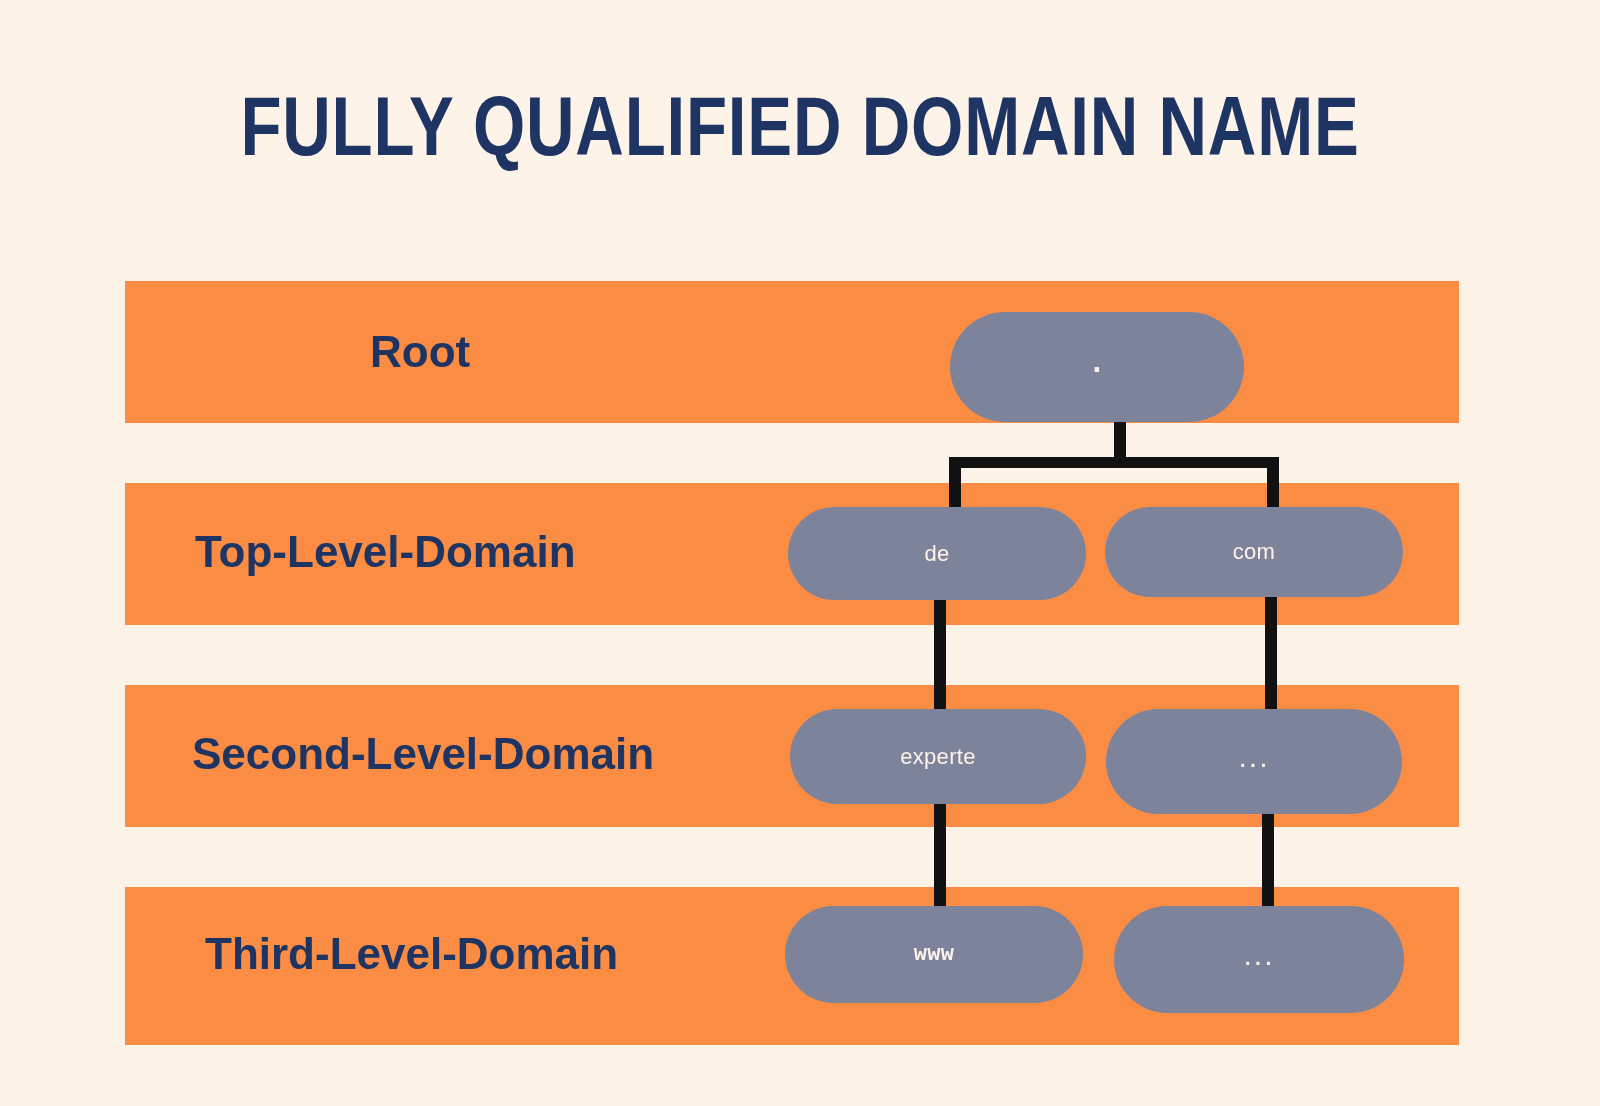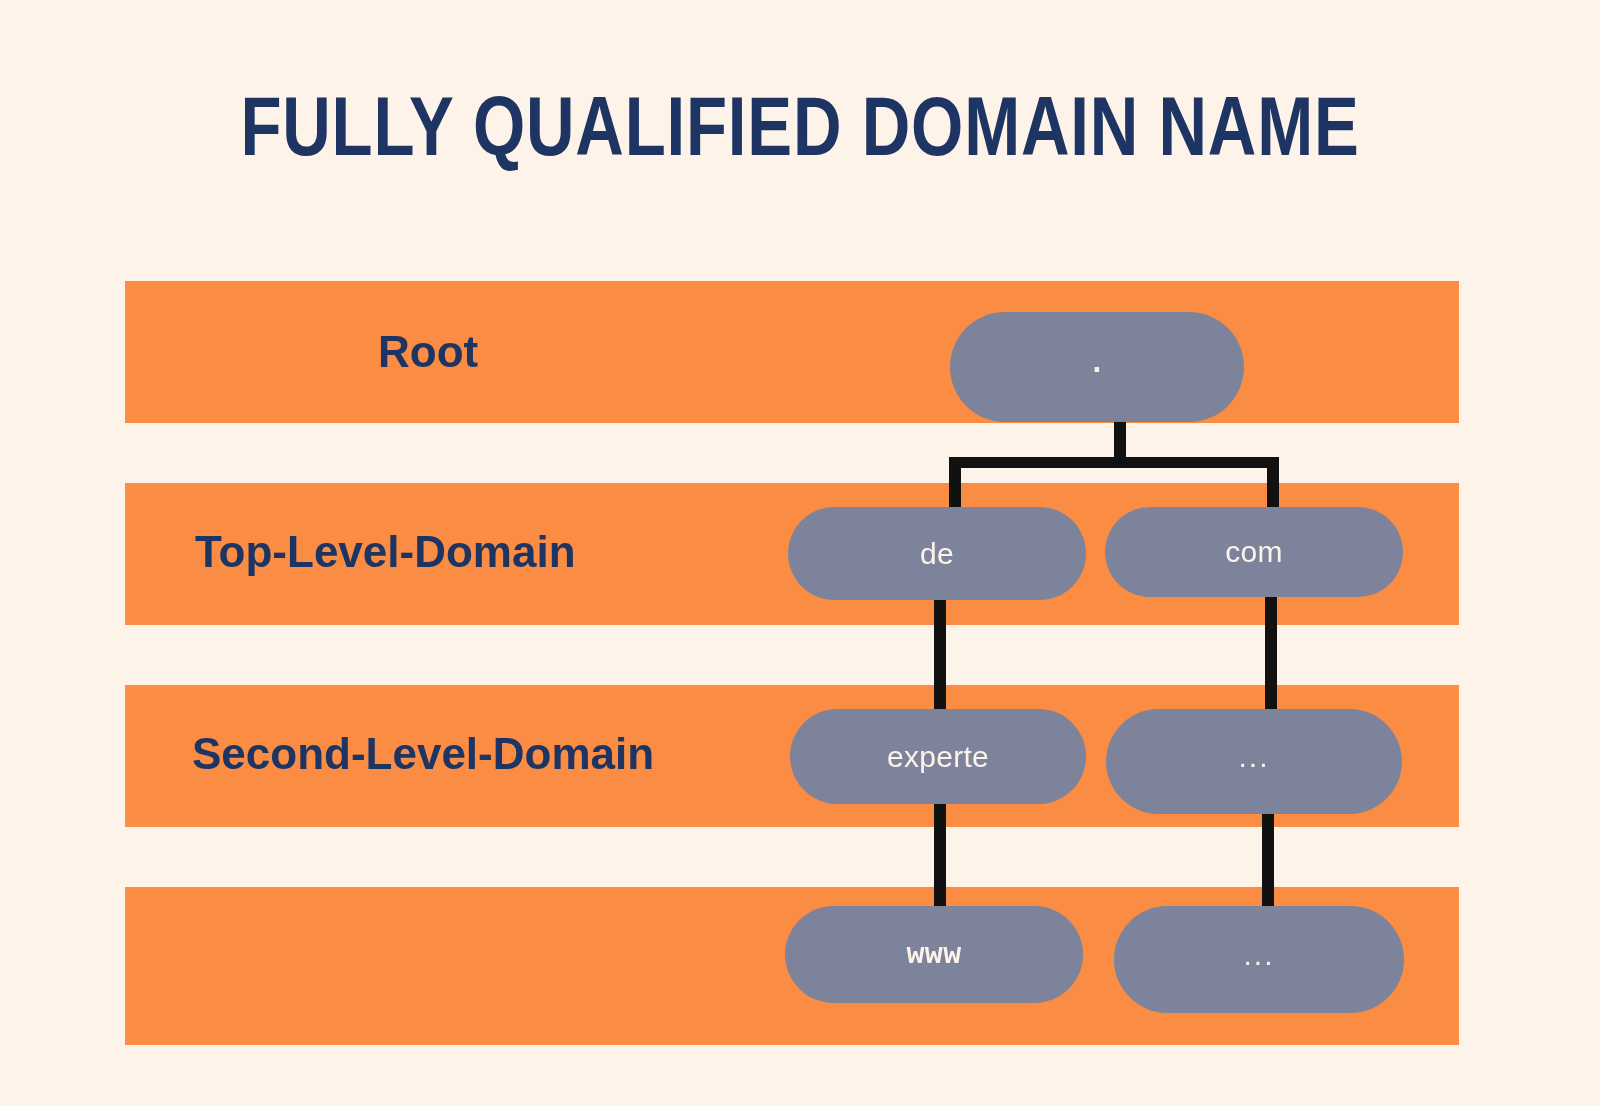--- a/index.html
+++ b/index.html
@@ -52,42 +52,42 @@
 
   .row-label {
     position: absolute;
     color: #1E3563;
     font-family: "Liberation Sans", sans-serif;
     font-weight: bold;
     font-size: 44px;
     line-height: 44px;
     white-space: nowrap;
   }
-  .rl-1 { left: 370px; top: 330px; margin-left: 8px; }
+  .rl-1 { left: 370px; top: 330px; }
   .rl-2 { left: 195px; top: 530px; }
   .rl-3 { left: 192px; top: 732px; }
   .rl-4 { left: 205px; top: 932px; }
 
   
   .line {
     position: absolute;
     background: #111111;
   }
 
   
   .pill {
     position: absolute;
     background: #7D839B;
     border-radius: 100px;
     color: #FDF3E9;
     display: flex;
     align-items: center;
     justify-content: center;
     font-family: "Liberation Sans", sans-serif;
-    font-size: 30px;
+    font-size: 22px;
     letter-spacing: 0.3px;
     z-index: 3;
   }
   .pill.dot-node {
     font-size: 46px;
     line-height: 10px;
     padding-bottom: 22px;
   }
   .pill.bold { font-weight: bold; font-family: Liberation Mono, monospace; }
   .pill.ellipsis {
@@ -104,20 +104,21 @@
   <div class="title">FULLY QUALIFIED DOMAIN NAME</div>
 
   <div class="band band-1"></div>
   <div class="band band-2"></div>
   <div class="band band-3"></div>
   <div class="band band-4"></div>
 
   <div class="row-label rl-1">Root</div>
   <div class="row-label rl-3">Second-Level-Domain</div>
   <div class="row-label rl-2">Top-Level-Domain</div>
+  <div class="row-label rl-4">Third-Level-Domain</div>
 
   <div class="line" style="left:1114px; top:390px; width:12px; height:76px;"></div>
   <div class="line" style="left:949px; top:457px; width:330px; height:11px;"></div>
   <div class="line" style="left:949px; top:457px; width:12px; height:72px;"></div>
   <div class="line" style="left:1267px; top:457px; width:12px; height:72px;"></div>
 
   <div class="line" style="left:934px; top:590px; width:12px; height:135px;"></div>
   <div class="line" style="left:1265px; top:590px; width:12px; height:135px;"></div>
 
   <div class="line" style="left:934px; top:790px; width:12px; height:135px;"></div>

